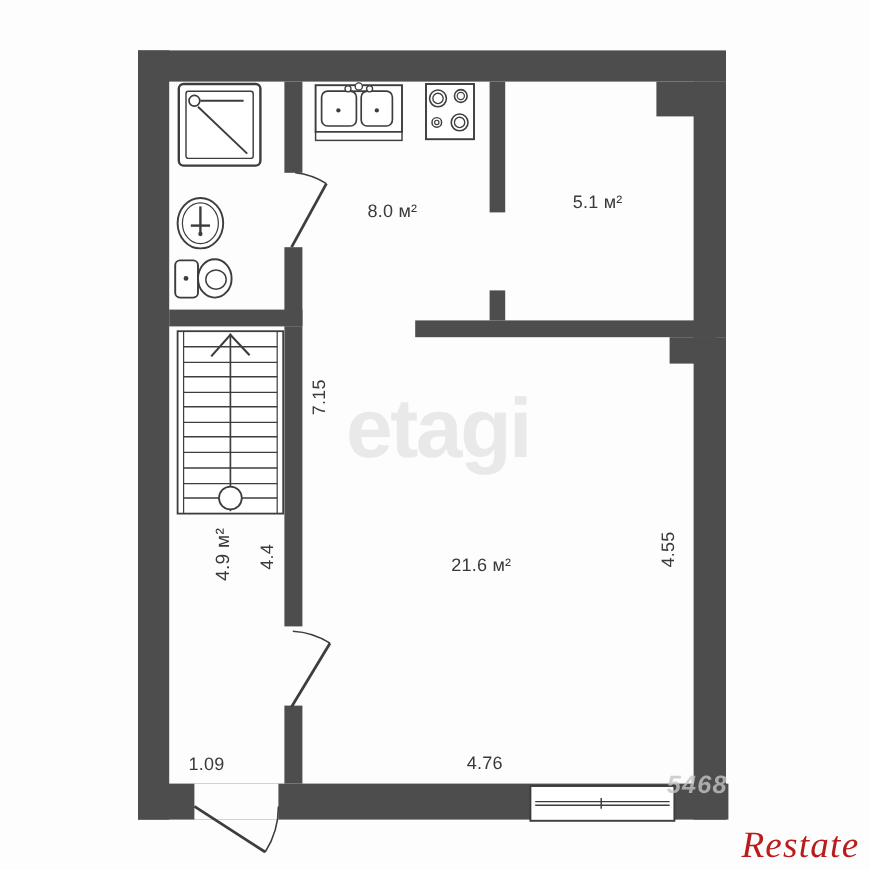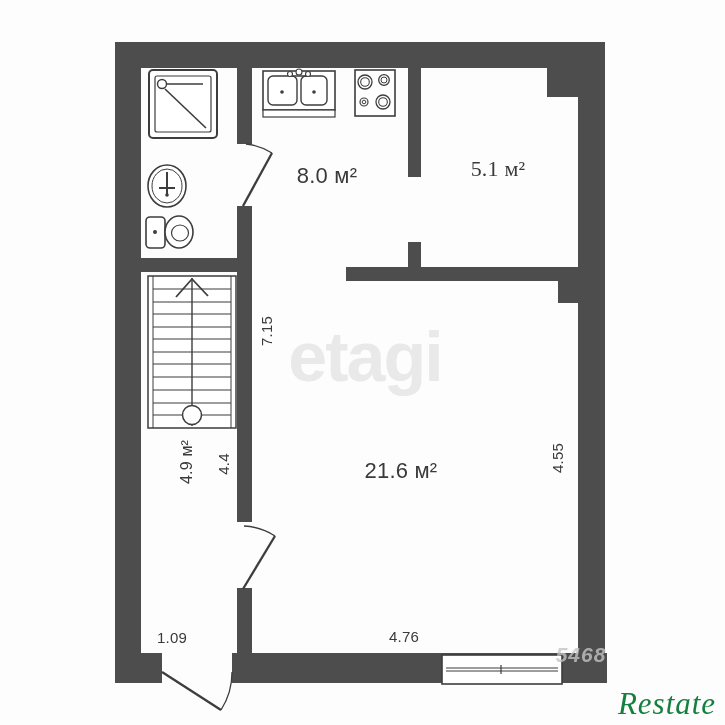--- a/index.html
+++ b/index.html
@@ -3,32 +3,32 @@
 <meta charset="utf-8">
 <style>
   html,body{margin:0;padding:0;background:#ffffff;}
   #canvas{
     position:relative;width:725px;height:725px;background:#fdfdfd;overflow:hidden;
     font-family:"Liberation Sans","DejaVu Sans",sans-serif;color:var(--text,#3a3a3a);
   }
   .wall{position:absolute;background:var(--wall,#4d4d4d);}
   .gap{position:absolute;background:#fdfdfd;}
   .lbl{
-    position:absolute;font-size:22px;white-space:nowrap;
+    position:absolute;font-size:15px;white-space:nowrap;
     transform:translate(-50%,-50%);letter-spacing:.2px;
   }
   .dim{font-size:15px;}
   .v{transform:translate(-50%,-50%) rotate(-90deg);}
   .wm-center{
     position:absolute;font-size:70px;font-weight:700;letter-spacing:-2px;
     color:var(--watermark_light,#e9e9e9);transform:translate(-50%,-50%);z-index:0;
   }
   .wm-corner{
     position:absolute;font-family:"Liberation Serif","DejaVu Serif",serif;
-    font-style:italic;font-size:31px;color:#15803d;transform:translate(-50%,-50%);
+    font-style:italic;font-size:31px;color:#b91c1c;transform:translate(-50%,-50%);
     z-index:6;white-space:nowrap;letter-spacing:1px;
   }
   .wm-letters{
     position:absolute;font-size:40px;font-weight:700;color:rgba(215,215,215,.55);
     transform:translate(-50%,-50%);z-index:6;white-space:nowrap;
   }
   .wm-phone{
     position:absolute;font-size:21px;font-weight:700;color:rgba(195,195,195,.8);
     transform:translate(-50%,-50%);z-index:6;letter-spacing:1px;white-space:nowrap;font-style:italic;
   }
@@ -153,21 +153,21 @@
     <g>
       <rect class="fw" x="442" y="655" width="120" height="29" stroke-width="1.6"></rect>
       <line class="ln" x1="446" y1="668" x2="558" y2="668" stroke-width="1.2"></line>
       <line class="ln" x1="446" y1="671" x2="558" y2="671" stroke-width="1.2"></line>
       <line class="ln" x1="501" y1="665" x2="501" y2="674" stroke-width="1.2"></line>
     </g>
   </svg>
 
   <div class="layer-labels">
     <div class="lbl" style="left:327px;top:176px;">8.0 м²</div>
-    <div class="lbl" style="left:498px;top:169px;font-family:Liberation Serif, serif;">5.1 м²</div>
+    <div class="lbl" style="left:498px;top:169px;">5.1 м²</div>
     <div class="lbl" style="left:401px;top:471px;">21.6 м²</div>
     <div class="lbl v" style="left:187px;top:462px;font-size:16px;">4.9 м²</div>
 
     <div class="lbl dim v" style="left:266px;top:331px;">7.15</div>
     <div class="lbl dim v" style="left:223px;top:464px;">4.4</div>
     <div class="lbl dim v" style="left:557px;top:458px;">4.55</div>
     <div class="lbl dim" style="left:172px;top:637px;">1.09</div>
     <div class="lbl dim" style="left:404px;top:636px;">4.76</div>
   </div>
 

